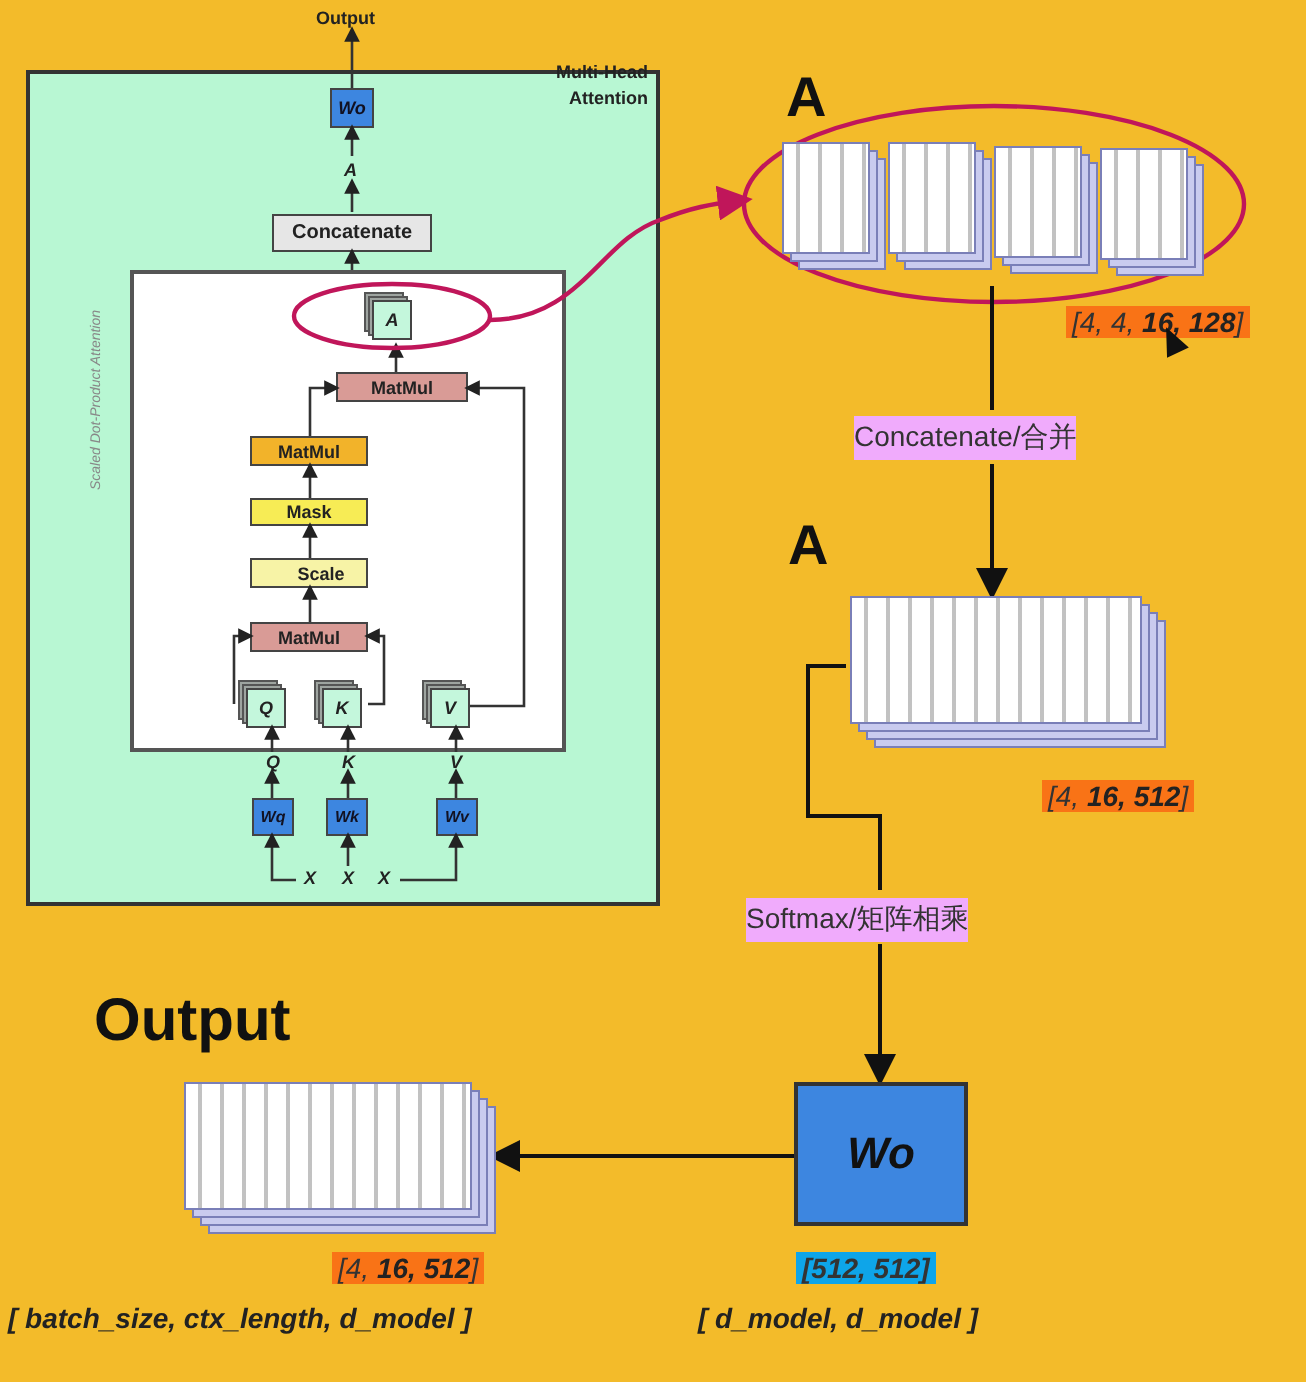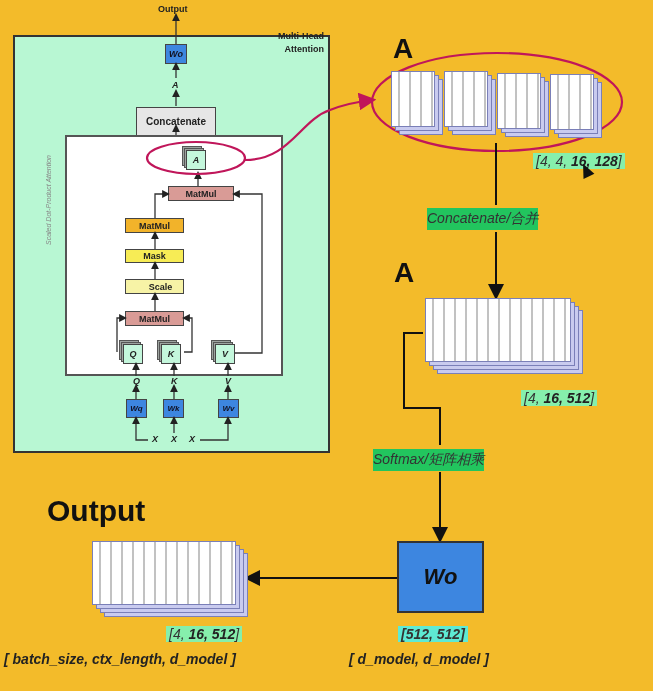--- a/index.html
+++ b/index.html
@@ -35,26 +35,26 @@
   .stack { position: absolute; }
   .stack .s { position:absolute; background:#9ea4a0; border:1px solid #555; box-sizing:border-box; }
   .sym { font-size: 9px; font-weight: bold; font-style: italic; color: #222; }
   #sdpa-title {
     left: 45px; top: 245px; transform: rotate(-90deg); transform-origin: left top;
     font-size: 7px; font-style: italic; color: #888; white-space: nowrap;
   }
   .big-letter { font-size: 28px; font-weight: bold; color: #111; }
   .shape-tag {
     font-size: 14px; font-style: italic; color: #333; padding: 0 3px;
-    background: #86efac; white-space: nowrap;
+    background: #f97316; white-space: nowrap;
   }
   .shape-tag b { color: #222; }
-  .shape-tag.green { background: #5eead4; }
+  .shape-tag.green { background: #0ea5e9; }
   .dim-label { font-size: 14px; font-style: italic; font-weight: bold; color: #222; white-space: nowrap; }
-  .flow-label { font-size: 14px; color: #333; background: #22c55e; white-space: nowrap; padding: 2px 0; font-style: italic; }
+  .flow-label { font-size: 14px; color: #333; background: #f0abfc; white-space: nowrap; padding: 2px 0; }
   .matrix-sheet {
     position: absolute; background: #fff; border: 1px solid #7a7fb8; box-sizing: border-box;
     background-image:
       repeating-linear-gradient(90deg, transparent 0 6px, rgba(80,80,80,.35) 6px 8px, transparent 8px 11px),
       repeating-linear-gradient(0deg, transparent 0 5px, rgba(255,255,255,1) 5px 7px);
   }
   .matrix-back { position:absolute; background:#c9cbef; border:1px solid #7a7fb8; box-sizing:border-box; }
   #wo-big {
     left: 397px; top: 541px; width: 87px; height: 72px;
     background: #3d86e0; border: 2px solid #333; box-sizing: border-box;
@@ -66,21 +66,21 @@
 </head>
 <body>
 
 <div class="abs lbl-small" style="left:158px;top:4px;">Output</div>
 
 <div id="mha-panel" class="abs"></div>
 <div class="abs lbl-small" style="left:262px;top:30px;width:62px;text-align:right;line-height:13px;">Multi-Head Attention</div>
 
 <div class="abs box blue" style="left:165px;top:44px;width:22px;height:20px;font-size:9px;">Wo</div>
 <div class="abs sym" style="left:172px;top:80px;">A</div>
-<div class="abs box concat" style="left:136px;top:107px;width:80px;height:29px;font-size:10px;">Concatenate</div>
+<div class="abs box concat" style="left:136px;top:107px;width:80px;height:19px;font-size:10px;">Concatenate</div>
 
 <div id="sdpa-panel" class="abs"></div>
 <div id="sdpa-title" class="abs">Scaled Dot-Product Attention</div>
 
 <div class="stack" style="left:182px;top:146px;">
   <div class="s" style="left:0;top:0;width:20px;height:20px;"></div>
   <div class="s" style="left:2px;top:2px;width:20px;height:20px;"></div>
   <div class="box tensor-box" style="position:absolute;left:4px;top:4px;width:20px;height:20px;font-size:9px;">A</div>
 </div>
 

